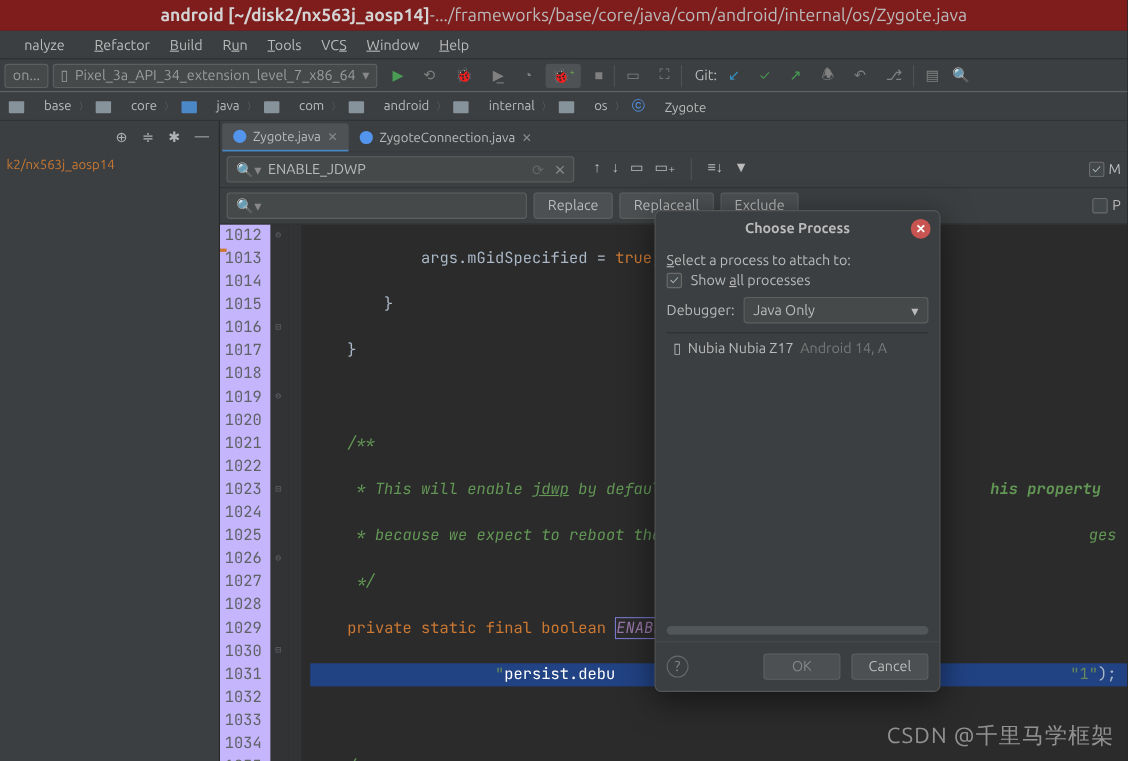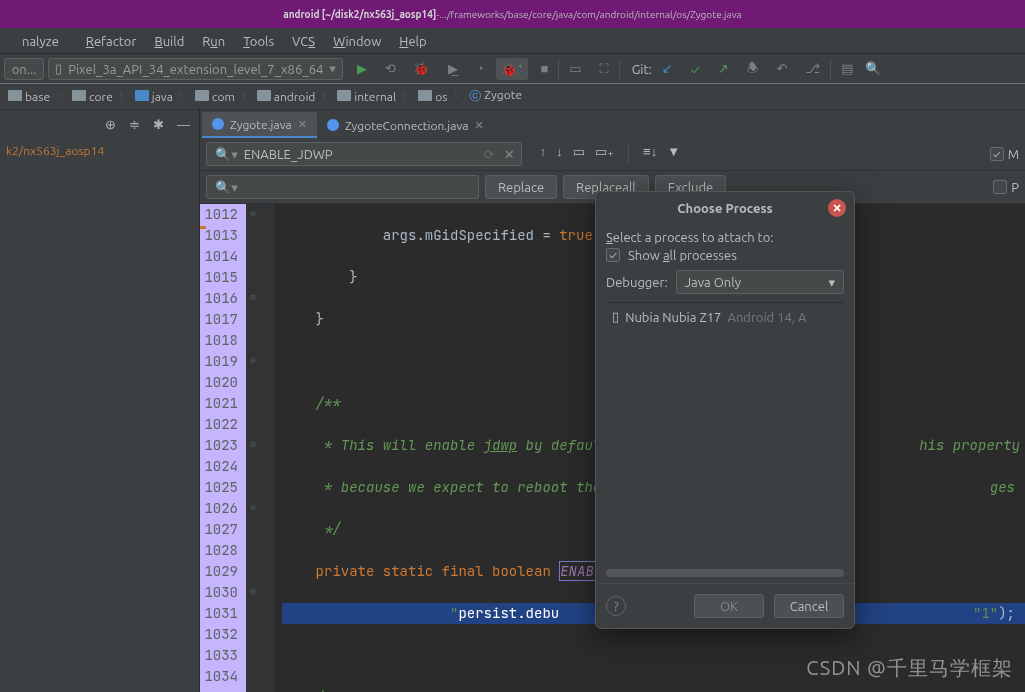--- a/index.html
+++ b/index.html
@@ -1,27 +1,27 @@
 <!DOCTYPE html>
 <html><head>
 <meta charset="utf-8">
 <style>
 * { margin: 0; padding: 0; box-sizing: border-box; }
 body { font-family: "Segoe UI", Ubuntu, sans-serif; background: #2b2b2b; color: #bbbbbb; font-size: 13px; width: 1025px; height: 692px; overflow: hidden; position: relative; }
-.title-bar { background: #701a75; height: 28px; display: flex; align-items: center; justify-content: center; color: #bababa; font-size: 10px;}
+.title-bar { background: #7f1d1d; height: 28px; display: flex; align-items: center; justify-content: center; color: #bababa; font-size: 16px;}
 .title-bar .bold { font-weight: bold; color:#d4d4d4;}
 .menu-bar { background: #3c3f41; height: 26px; display: flex; align-items: center; padding-left: 4px; color: #bbbbbb; border-bottom:1px solid #2b2b2b;}
 .menu-bar span { margin: 0 9px; cursor:default;}
 .menu-bar span u { text-decoration: underline; }
 .toolbar { background: #3c3f41; height: 30px; display: flex; align-items: center; padding: 0 4px; border-bottom: 1px solid #737373;}
 .tb-btn { padding: 2px 6px; color: #808080; display:flex; align-items:center; gap:4px;}
 .tb-combo { background:#45494a; border:1px solid #5e6060; border-radius:3px; height:22px; display:flex; align-items:center; padding:0 6px; color:#9c9c9c;}
 .tb-sep { width:1px; height:20px; background:#515151; margin:0 4px;}
 .breadcrumb { background: #3c3f41; height: 26px; display: flex; align-items: center; padding: 0 4px; gap:2px; border-bottom:1px solid #323232; font-size:12px;}
-.bc-item { display:flex; align-items:flex-start; gap:3px; padding:0 4px;}
+.bc-item { display:flex; align-items:flex-end; gap:18px; padding:0 4px;}
 .bc-sep { color:#666; font-size:10px;}
 .folder-ico { width:14px; height:11px; background:#87939a; border-radius:1px;}
 .folder-ico.blue { background:#4a88c7;}
 .main { display:flex; height: calc(100% - 110px);}
 .project-panel { width: 200px; background:#3c3f41; border-right:1px solid #282828; position:relative;}
 .proj-toolbar { height:30px; display:flex; align-items:center; justify-content:flex-end; padding:0 6px; gap:8px;}
 .proj-toolbar .ico { width:16px; height:16px; color:#afb1b3;}
 .proj-path { padding:4px 6px; color:#c77832; font-size:12px;}
 .editor-area { flex:1; display:flex; flex-direction:column; background:#2b2b2b; position:relative;}
 .tabs { height:28px; display:flex; align-items:flex-end; background:#3c3f41; padding-left:2px;}
@@ -272,21 +272,21 @@
         <div class="fold-mark" style="top:298px;">⊖</div>
         <div class="fold-mark" style="top:382px;">⊟</div>
       </div>
       <div class="line-gutter"></div>
       <div class="code">
 <div class="code-line">            args.<span class="field">mGidSpecified</span> = <span class="lit">true</span>;</div>
 <div class="code-line">        }</div>
 <div class="code-line">    }</div>
 <div class="code-line"></div>
 <div class="code-line"><span class="com">    /**</span></div>
-<div class="code-line"><span class="com">     * This will enable <u>jdwp</u> by default</span><span style="position:absolute; right:5px;" class="com">his property</span></div>
+<div class="code-line"><span class="com">     * This will enable <u>jdwp</u> by default</span><span style="position:absolute; right:24px;font-weight:bold;" class="com">his property</span></div>
 <div class="code-line"><span class="com">     * because we expect to reboot the </span><span style="position:absolute; right:10px;text-align:right;" class="com">ges</span></div>
 <div class="code-line"><span class="com">     */</span></div>
 <div class="code-line">    <span class="kw">private static final boolean</span> <span class="hl-word">ENABLE</span></div>
 <div class="code-line highlight-line">                    <span class="str">"</span><span class="search-sel">persist.debu</span><span style="position:absolute; right:10px;"><span class="str">"1"</span>);</span></div>
 <div class="code-line"></div>
 <div class="code-line"><span class="com">    /**</span></div>
 
 
 
 

